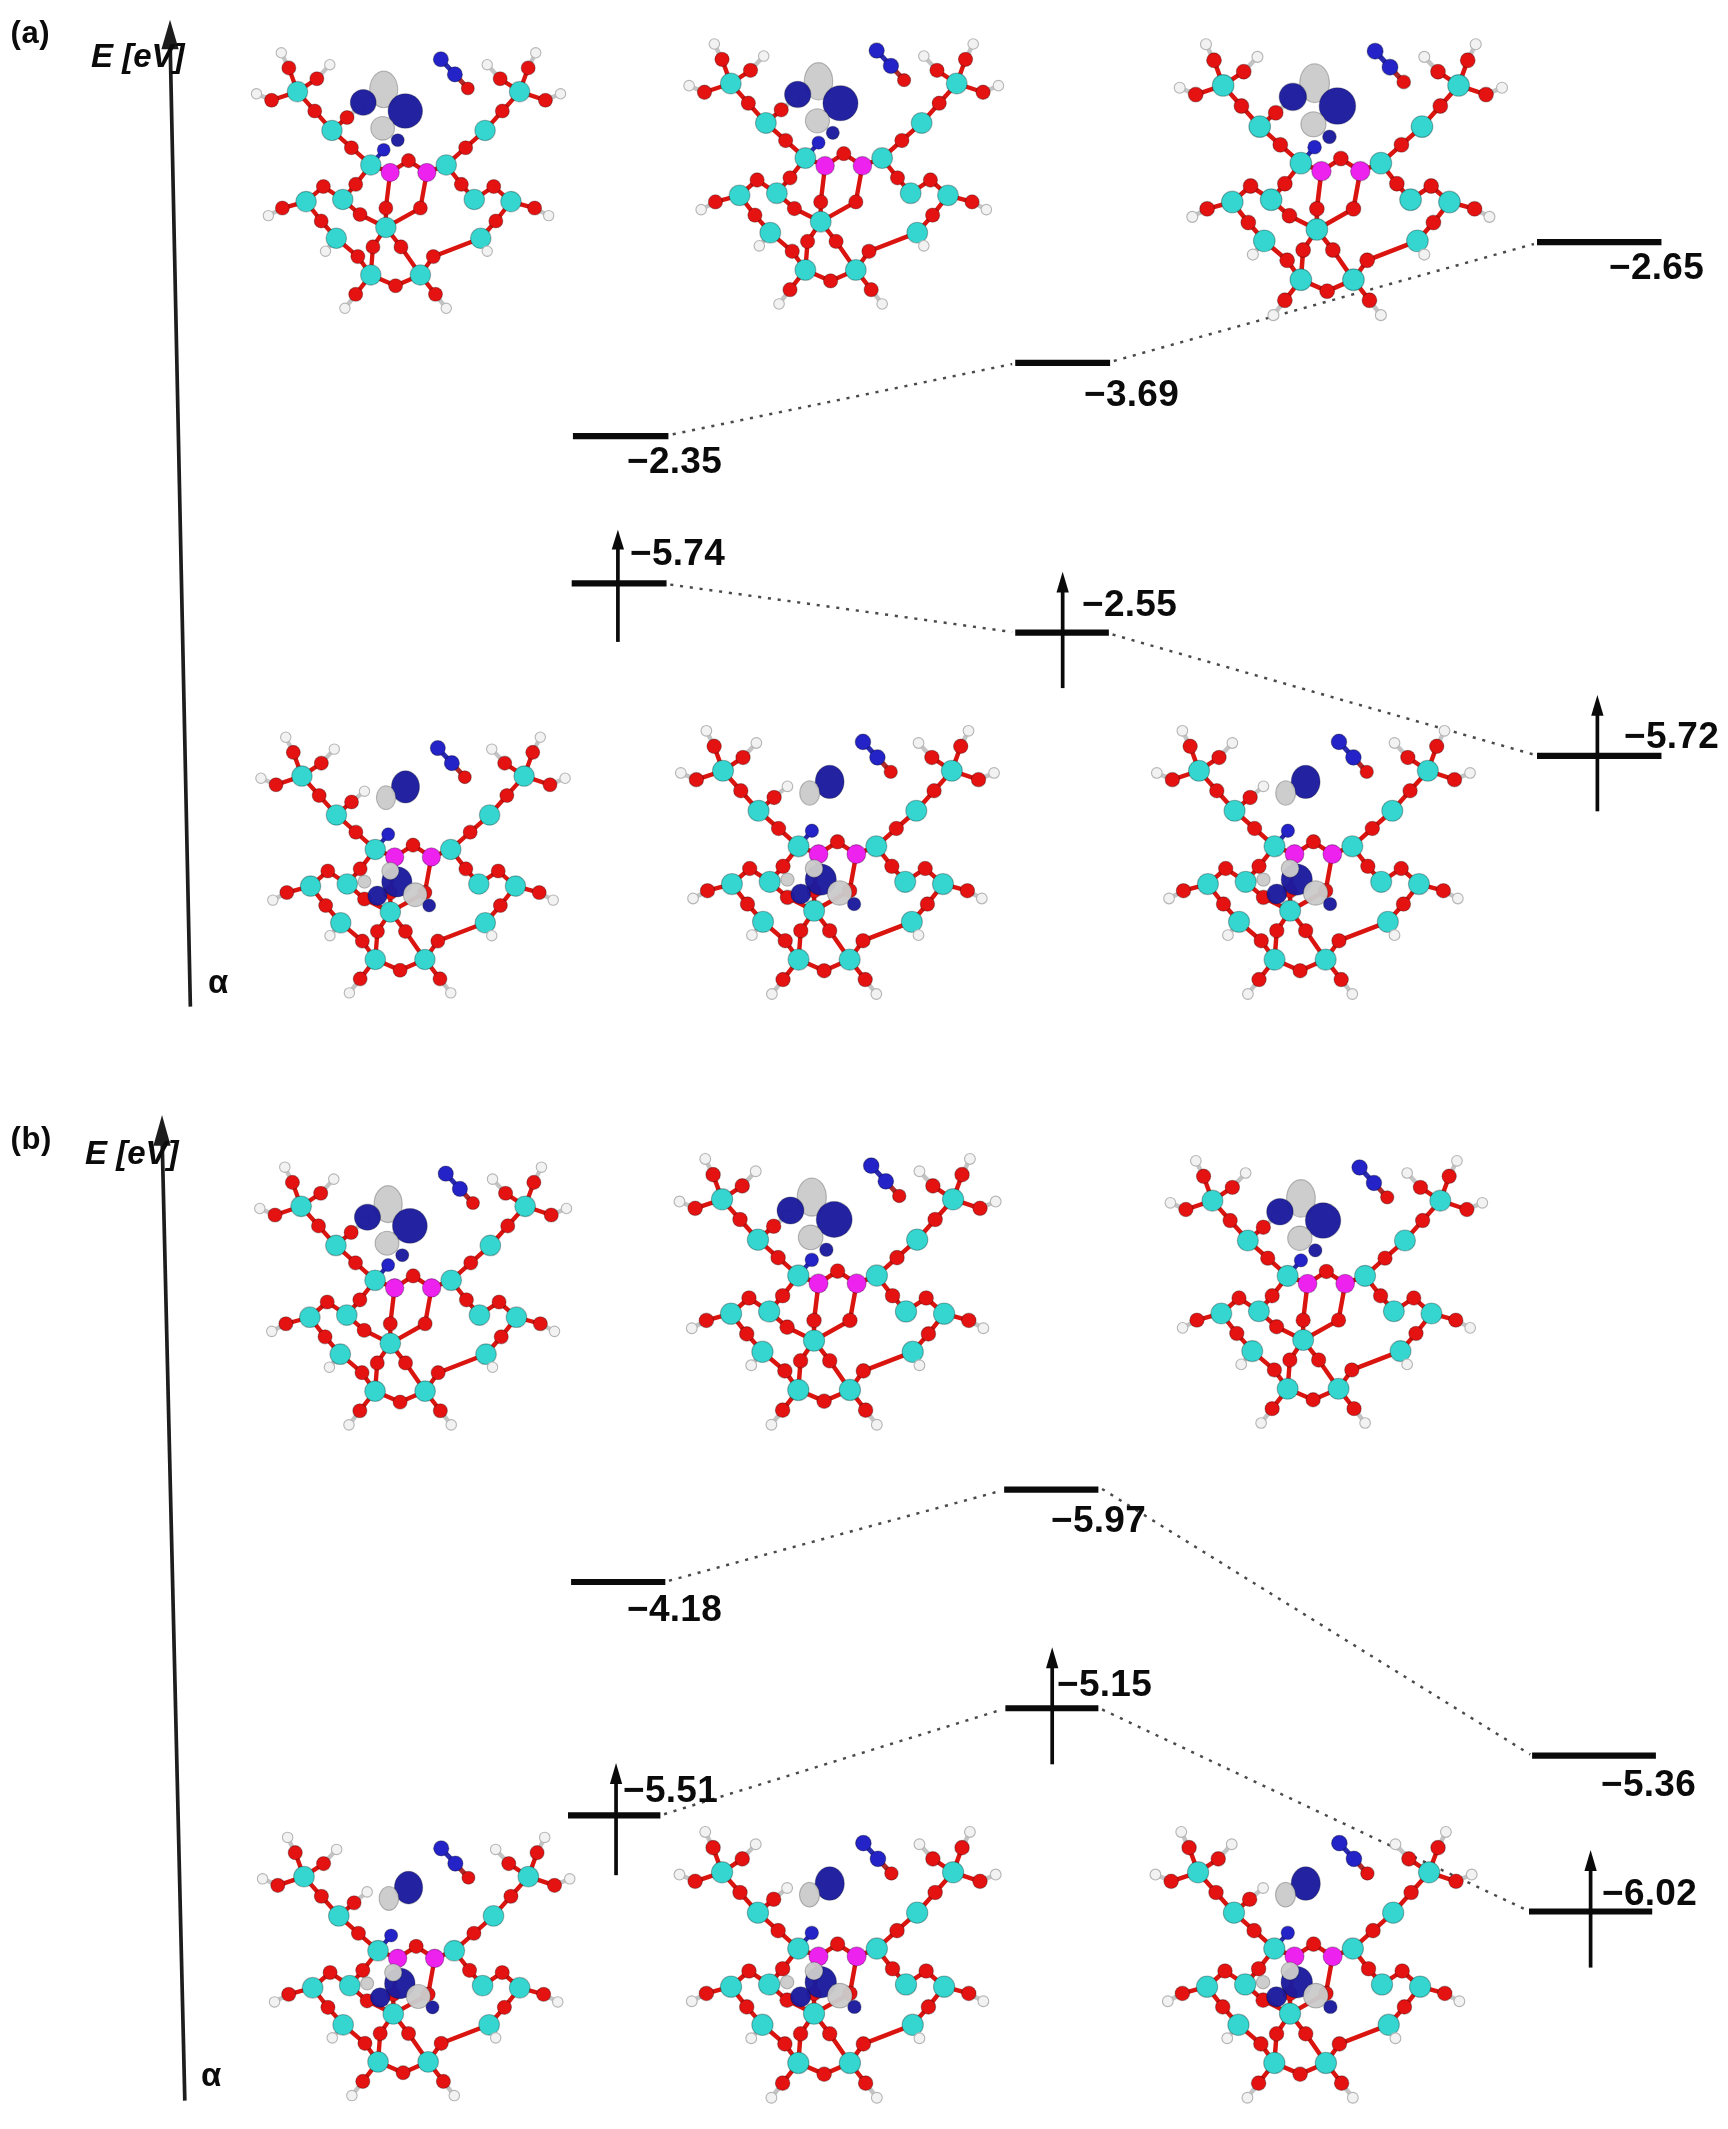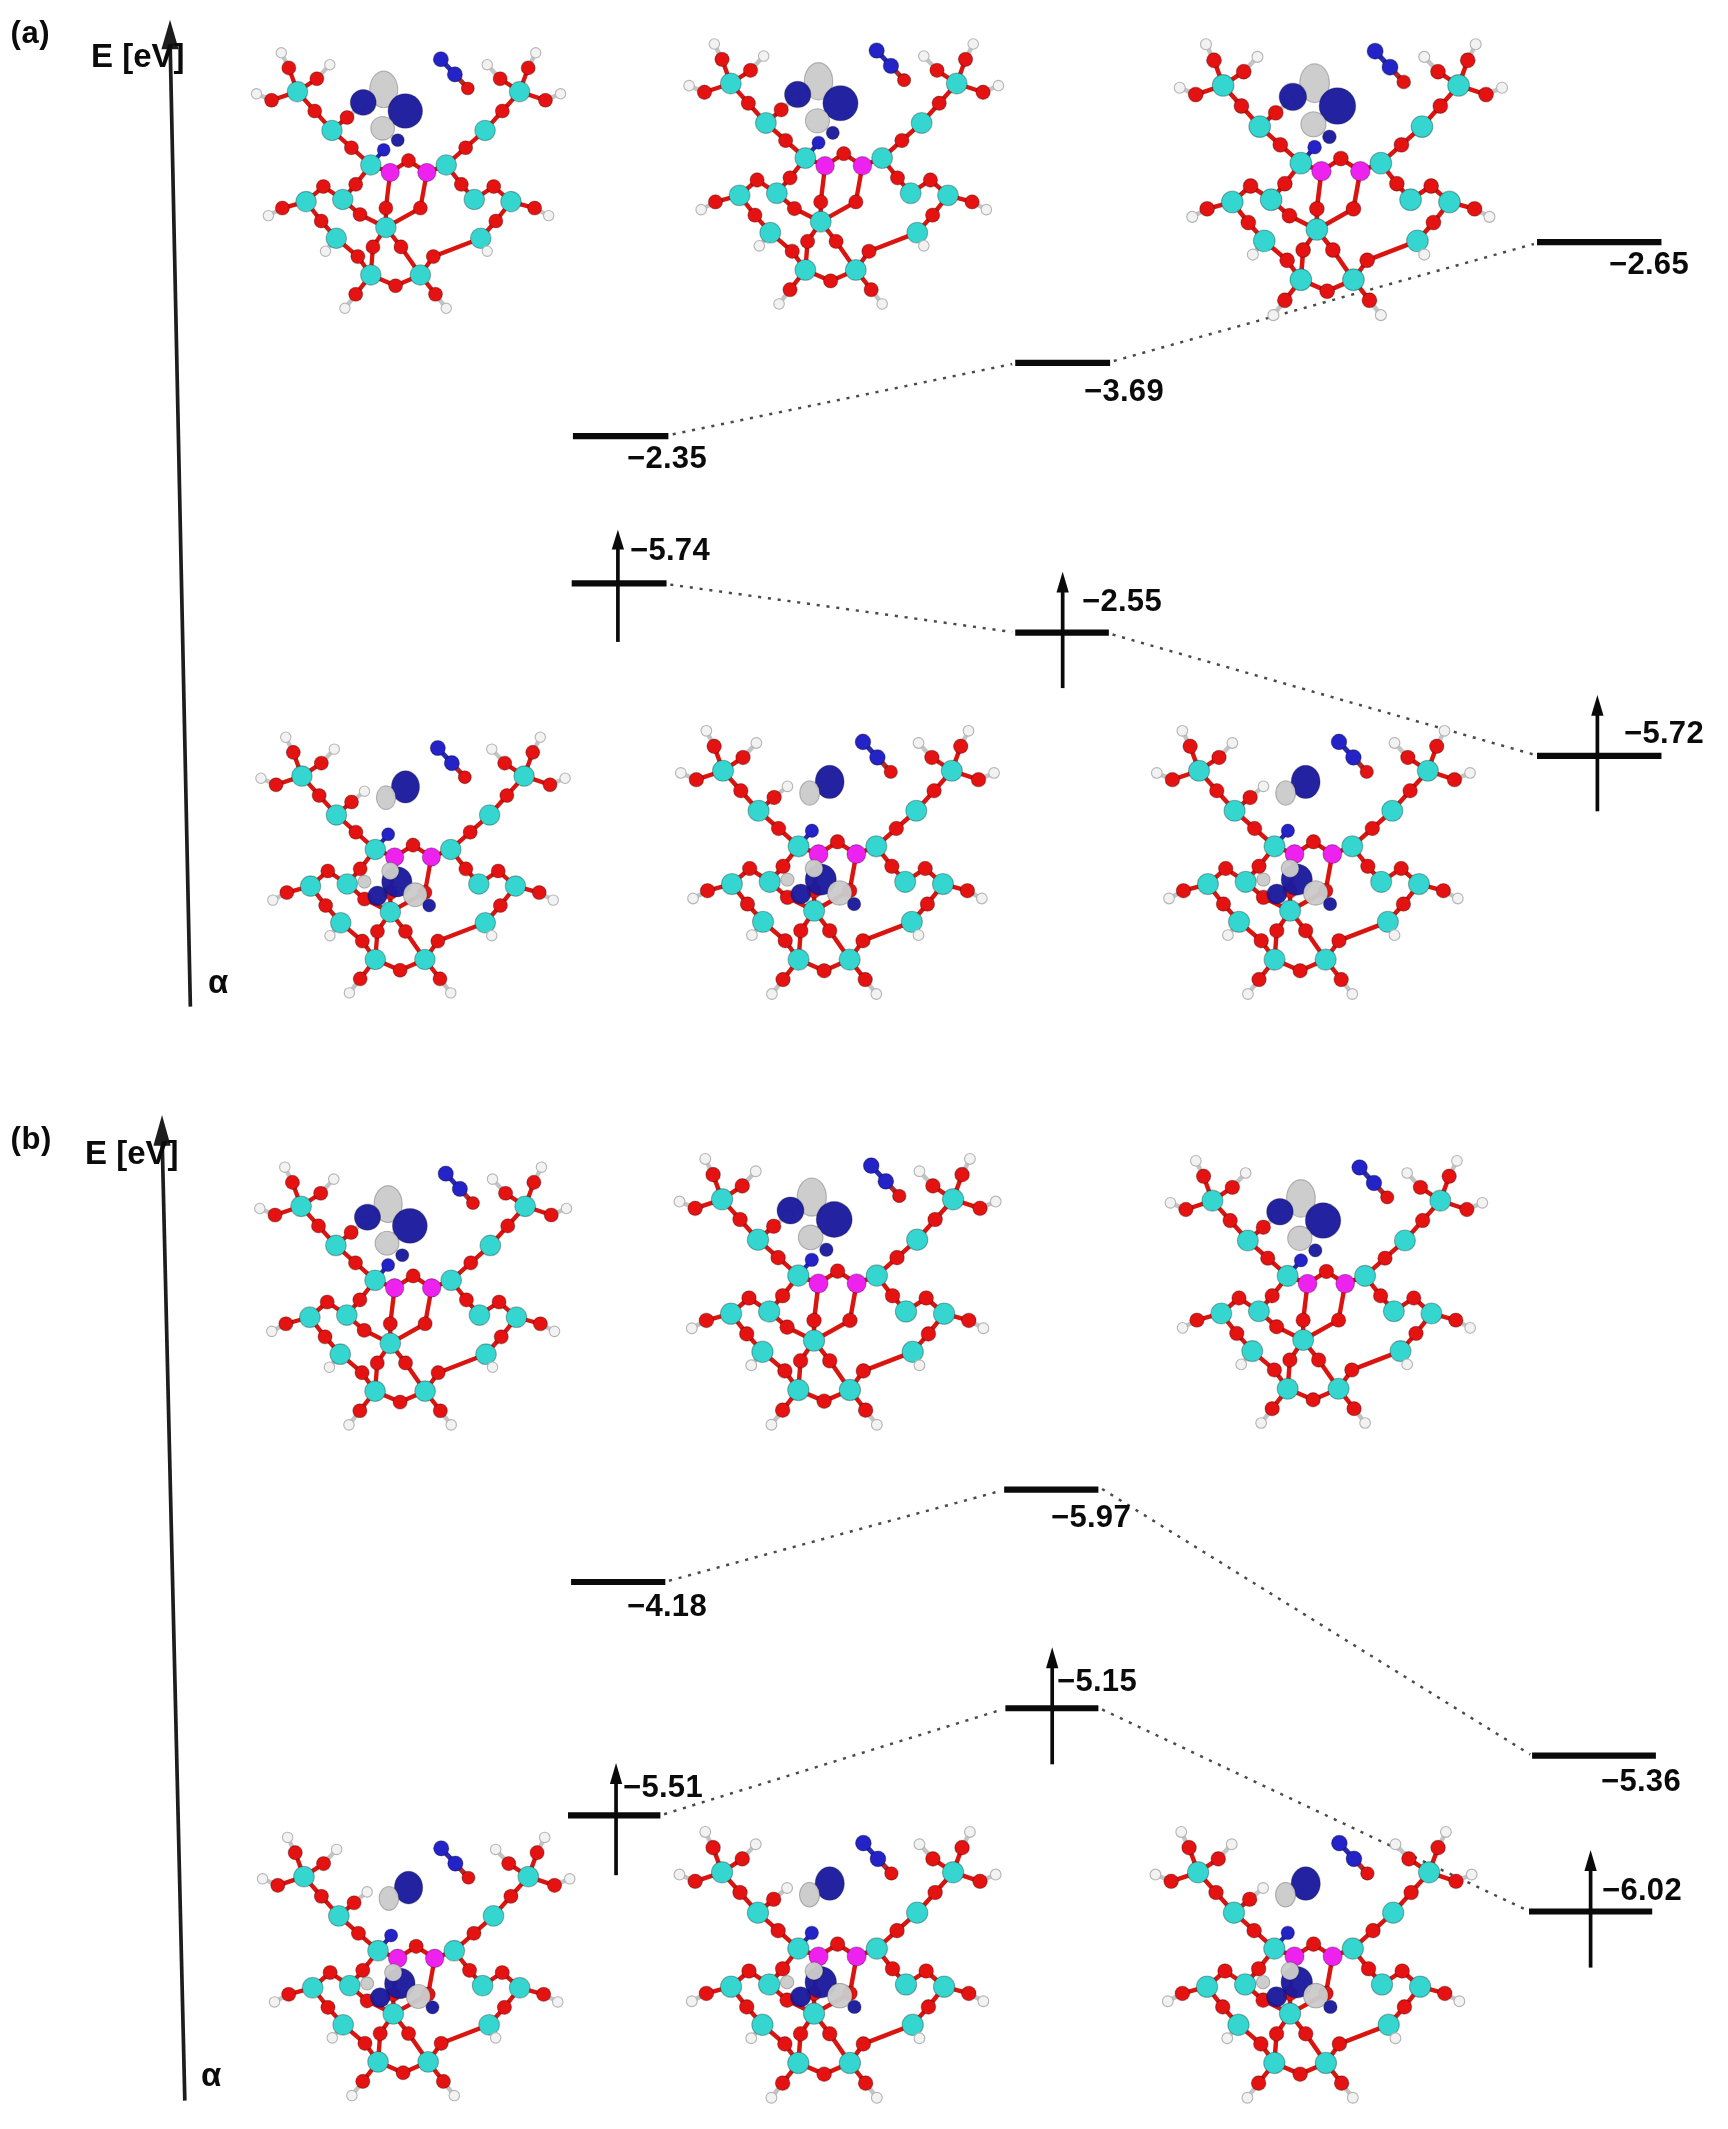--- a/index.html
+++ b/index.html
@@ -2,23 +2,23 @@
 <html style="font-size:10px"><head>
 <meta charset="utf-8">
 <style>
   html,body{margin:0;padding:0;background:#ffffff;}
   body{width:1728px;height:2129px;position:relative;overflow:hidden;
        font-family:"Liberation Sans",sans-serif;}
   .canvas{position:absolute;left:0;top:0;width:1728px;height:2129px;}
   #overlay{position:absolute;left:0;top:0;}
   .lbl{position:absolute;font-weight:700;color:#0b0b0b;white-space:nowrap;line-height:1;}
   .panel-tag{font-size:31px;letter-spacing:0.6px;}
-  .axis-title{font-size:33px;}
+  .axis-title{font-size:33px;font-style:italic;}
   .alpha{font-size:33px;}
-  .energy{font-size:31px;letter-spacing:0.3px;}
+  .energy{font-size:37px;letter-spacing:0.3px;}
   .mol{position:absolute;}
 </style>
 </head>
 <body>
 
 <div class="canvas">
 
   <svg id="overlay" width="1728" height="2129" viewBox="0 0 2805 3456">
 
     <g stroke="#1d1d1d" fill="#1d1d1d">

